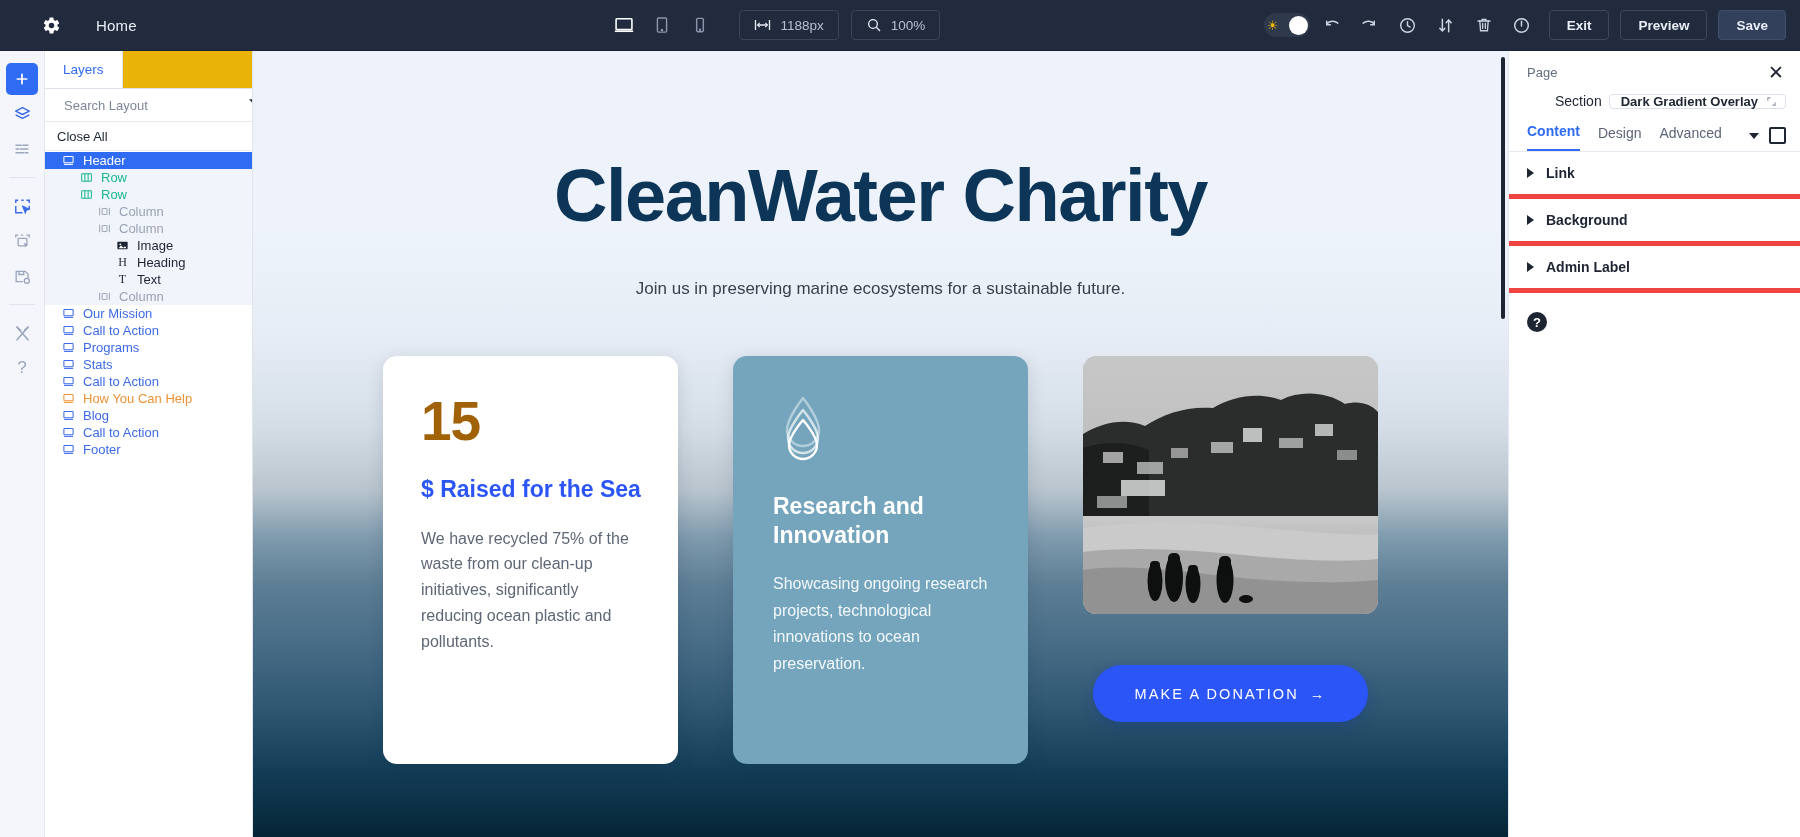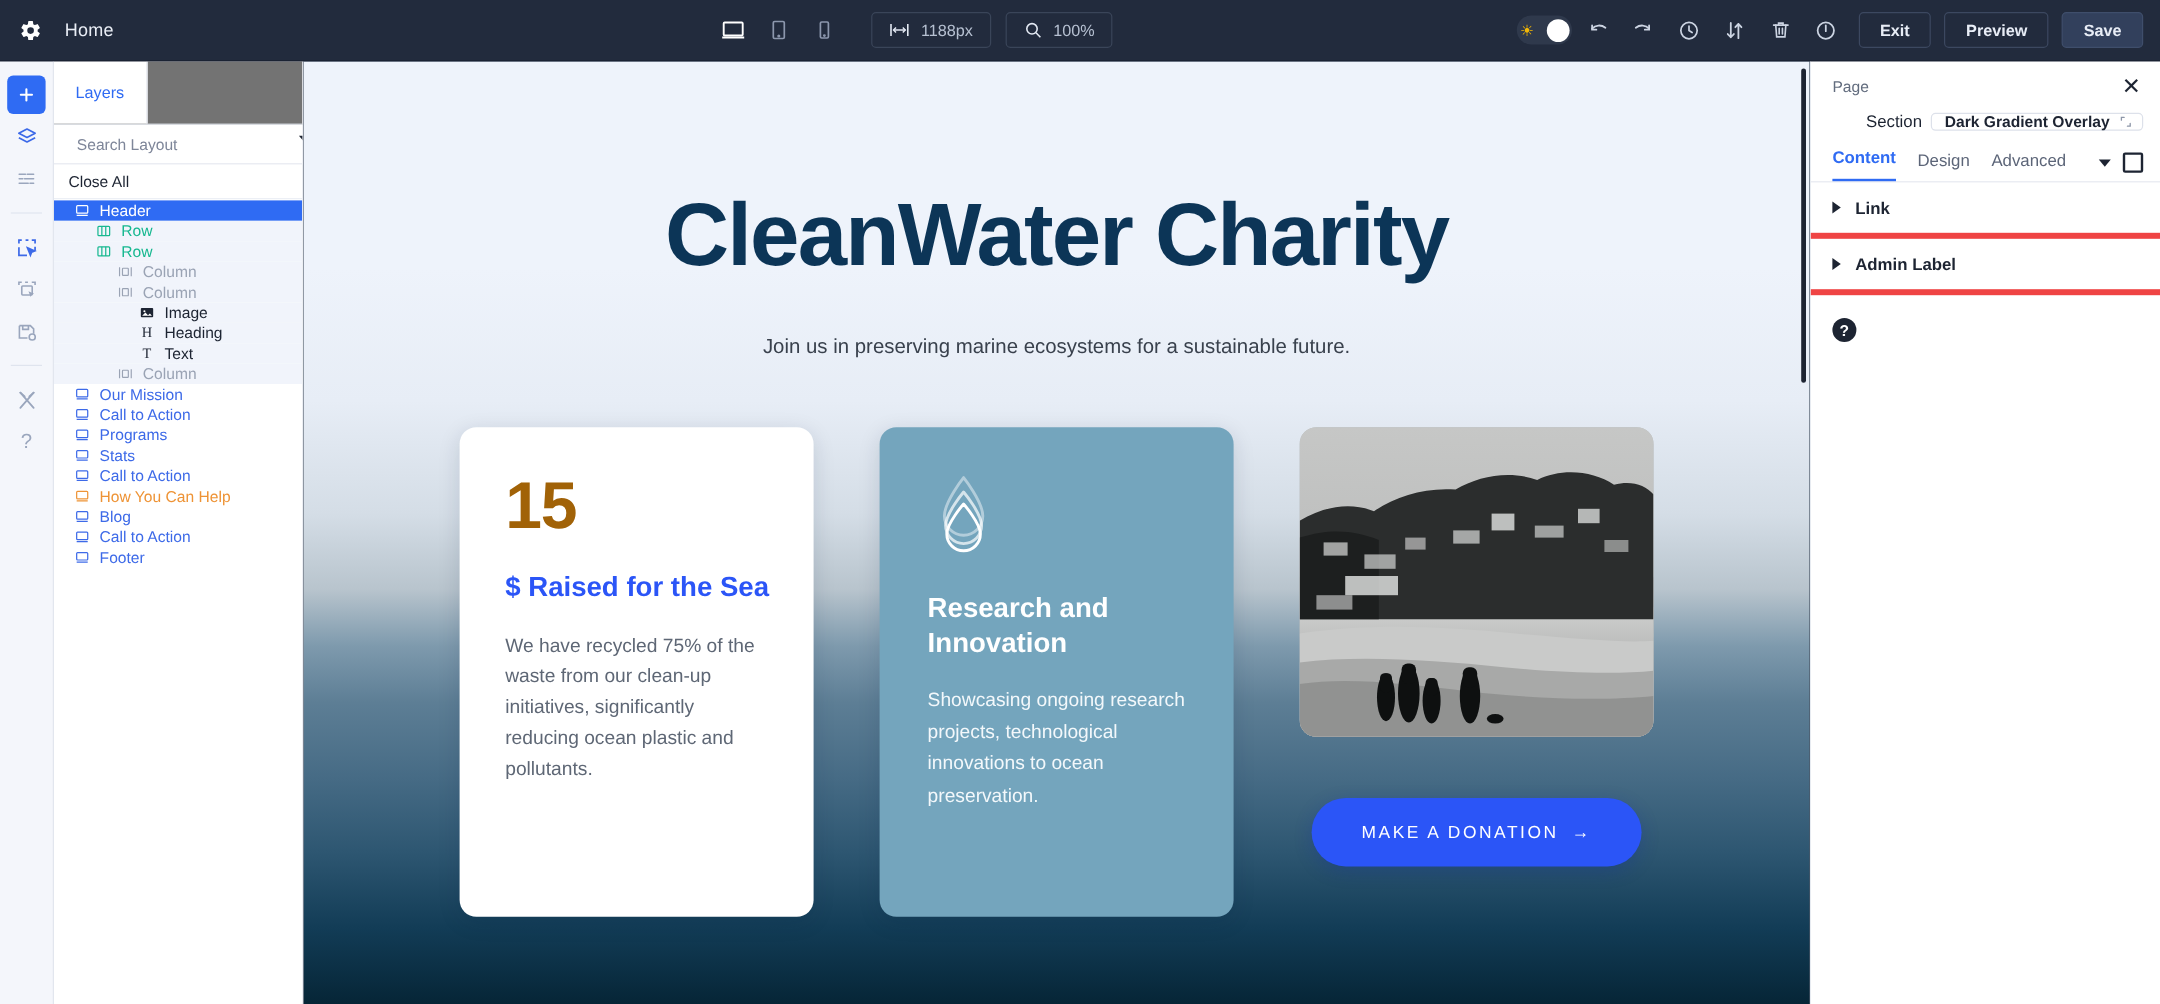--- a/index.html
+++ b/index.html
@@ -10,21 +10,21 @@
     background: #1f2937;
   }
   .app { position: relative; width: 1800px; height: 837px; display: flex; flex-direction: column; }
 
   
   .topbar {
     height: 51px; background: #222b3d; display: flex; align-items: center;
     flex: 0 0 51px; position: relative; z-index: 40;
     border-bottom: 1px solid #1a2233;
   }
-  .tb-left { display: flex; align-items: center; gap: 14px; padding-left: 10px; width: 260px; }
+  .tb-left { display: flex; align-items: center; gap: 30px; padding-left: 10px; width: 260px; margin-left: 26px; }
   .tb-gear { width: 30px; height: 30px; display: flex; align-items: center; justify-content: center; color: #fff; cursor: pointer; }
   .tb-home { color: #e9edf5; font-size: 15px; letter-spacing: .2px; }
   .tb-center { flex: 1; display: flex; align-items: center; justify-content: center; gap: 12px; }
   .dev-group { display: flex; align-items: center; gap: 8px; margin-right: 12px; }
   .dev-btn { width: 30px; height: 30px; display: flex; align-items: center; justify-content: center; cursor: pointer; color: #8c97ad; }
   .dev-btn.active { color: #ffffff; }
   .pill {
     display: flex; align-items: center; gap: 9px; height: 30px; padding: 0 14px;
     border: 1px solid #3a4559; border-radius: 4px; color: #b6c0d1; font-size: 13.5px;
     background: transparent; cursor: pointer;
@@ -62,21 +62,21 @@
   }
   .rail-btn.primary { background: #2f6bf3; color: #fff; }
   .rail-btn.dim { color: #9aa6bd; }
   .rail-sep { width: 26px; height: 1px; background: #dfe4ee; margin: 9px 0; }
 
   
   .layers {
     width: 208px; flex: 0 0 208px; background: #ffffff; border-right: 1px solid #dfe3eb;
     display: flex; flex-direction: column; overflow: hidden;
   }
-  .layers-tabs { display: flex; height: 53px; background: #737373; border-bottom: 1px solid #dfe3eb; }
+  .layers-tabs { display: flex; height: 38px; background: #eab308; border-bottom: 1px solid #dfe3eb; }
   .layers-tab {
     padding: 0 18px; display: flex; align-items: center; font-size: 13.5px; color: #2f6bf3;
     background: #fff; border-right: 1px solid #dfe3eb; cursor: pointer; font-weight: 500;
   }
   .layers-search {
     height: 33px; display: flex; align-items: center; gap: 8px; padding: 0 11px;
     border-bottom: 1px solid #e6e9f0; background: #fff;
   }
   .layers-search input {
     border: none; outline: none; font-size: 13px; color: #5a667c; flex: 1;
@@ -637,20 +637,24 @@
           <span class="sq-outline"></span>
         </div>
       </div>
       <div id="rp-accs">
           <div class="rp-acc">
             <span class="caret-rt"></span>
             <span>Link</span>
           </div>
           <div class="rp-acc">
             <span class="caret-rt"></span>
+            <span>Background</span>
+          </div>
+          <div class="rp-acc">
+            <span class="caret-rt"></span>
             <span>Admin Label</span>
           </div>
         </div>
       <div class="rp-help">
         <span class="help-circle">?</span>
       </div>
     </div>
 
   </div>
 </div>

